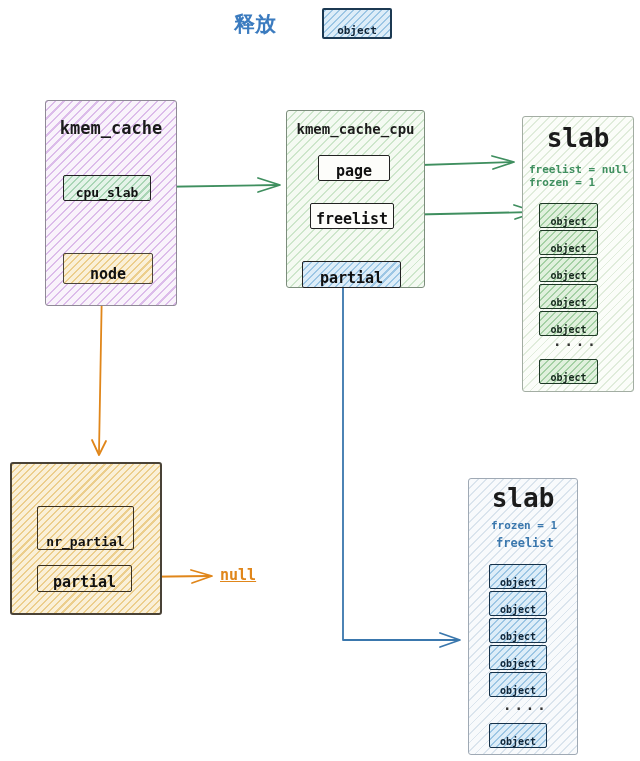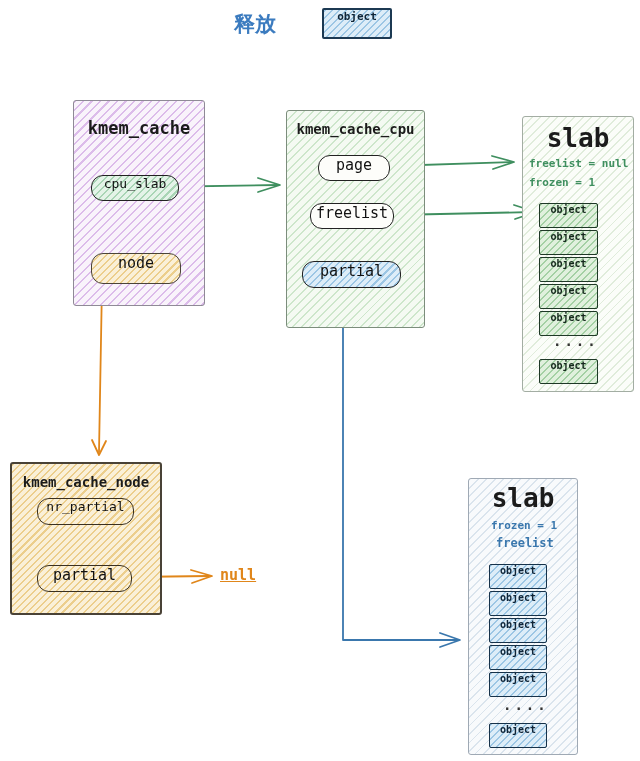--- a/index.html
+++ b/index.html
@@ -1,33 +1,33 @@
 <!DOCTYPE html>
 <html><head>
 <meta charset="utf-8">
 <style>
   html,body{margin:0;padding:0;background:#ffffff;}
   .canvas{position:relative;width:640px;height:761px;background:#ffffff;
           font-family:"DejaVu Sans Mono","Liberation Mono",monospace;overflow:hidden;}
   .abs{position:absolute;box-sizing:border-box;}
-  .ctr{display:flex;align-items:flex-start;justify-content:center;}
+  .ctr{display:flex;align-items:flex-end;justify-content:center;}
   .bold{font-weight:bold;}
   
   .h-purple {background:#f9f3fb repeating-linear-gradient(135deg,#dcbcea 0,#dcbcea 1.5px,transparent 1.5px,transparent 6px);}
   .h-green-lt{background:#f4faf2 repeating-linear-gradient(135deg,#cde6cb 0,#cde6cb 1.4px,transparent 1.4px,transparent 6px);}
   .h-green-md{background:#e4f3e8 repeating-linear-gradient(135deg,#a9d5b5 0,#a9d5b5 1.5px,transparent 1.5px,transparent 5px);}
   .h-green-obj{background:#e0f0dd repeating-linear-gradient(135deg,#a4d0a4 0,#a4d0a4 1.5px,transparent 1.5px,transparent 5px);}
   .h-tan     {background:#faf0d8 repeating-linear-gradient(135deg,#ecce8c 0,#ecce8c 1.5px,transparent 1.5px,transparent 5px);}
   .h-blue    {background:#ddedf8 repeating-linear-gradient(135deg,#9cc6e4 0,#9cc6e4 1.5px,transparent 1.5px,transparent 5px);}
   .h-faint-green{background:#fbfdf9 repeating-linear-gradient(135deg,#e0ecdb 0,#e0ecdb 1.3px,transparent 1.3px,transparent 6px);}
   .h-faint-blue {background:#f8fafc repeating-linear-gradient(135deg,#dae4ed 0,#dae4ed 1.3px,transparent 1.3px,transparent 6px);}
   
   .big-box{border:1.6px solid #8f8a96;border-radius:3px;}
   .title{width:100%;text-align:center;font-weight:bold;color:#1b1b1b;}
-  .field{border:1.6px solid #222;border-radius:12px;font-weight:normal;color:#111;}
+  .field{border:1.6px solid #222;border-radius:2px;font-weight:bold;color:#111;}
   .obj{font-size:10px;font-weight:bold;color:#14281c;border:1.6px solid #1e3826;border-radius:2px;}
   .obj-blue{color:#0f2538;border-color:#16324a;}
   .ann{font-weight:bold;white-space:pre;}
   .dots{letter-spacing:3px;font-weight:bold;color:#333;}
   svg.arrows{position:absolute;left:0;top:0;pointer-events:none;}
 </style>
 </head>
 <body>
 
 <div class="canvas">
@@ -90,46 +90,46 @@
       <path d="M131,577 L209,576"></path>
         <path d="M191,570 L212,576 L192,583"></path>
     </g>
   </svg>
 
   <div class="abs bold" style="left:234px;top:10px;font-size:21px;color:#3b7bbf;">释放</div>
   <div class="abs ctr h-blue" style="left:322px;top:8px;width:70px;height:31px;border:2px solid #1c3952;border-radius:2px;font-size:11px;font-weight:bold;color:#0f2538;">
     <span>object</span>
   </div>
 
-  <div class="abs big-box h-purple" style="left:45px;top:100px;width:132px;height:206px;margin-left:28px;">
+  <div class="abs big-box h-purple" style="left:45px;top:100px;width:132px;height:206px;">
     <div class="title abs" style="top:17px;font-size:17px;">kmem_cache</div>
     <div class="abs ctr field h-tan" style="left:17px;top:152px;width:90px;height:31px;font-size:15px;border-color:#4a4438;">
       <span>node</span>
     </div>
     <div class="abs ctr field h-green-md" style="left:17px;top:74px;width:88px;height:26px;font-size:13px;">
       <span>cpu_slab</span>
     </div>
   </div>
 
-  <div class="abs big-box h-green-lt" style="left:286px;top:110px;width:139px;height:218px;border-color:#7c8d7c;">
+  <div class="abs big-box h-green-lt" style="left:286px;top:110px;width:139px;height:178px;border-color:#7c8d7c;">
     <div class="title abs" style="top:10px;font-size:14px;">kmem_cache_cpu</div>
     <div class="abs ctr field" style="left:31px;top:44px;width:72px;height:26px;font-size:15px;background:#fdfdfa;">
       <span>page</span>
     </div>
     <div class="abs ctr field" style="left:23px;top:92px;width:84px;height:26px;font-size:15px;background:#fdfdfa;">
       <span>freelist</span>
     </div>
     <div class="abs ctr field h-blue" style="left:15px;top:150px;width:99px;height:27px;font-size:15px;">
       <span>partial</span>
     </div>
   </div>
 
   <div class="abs big-box h-faint-green" style="left:522px;top:116px;width:112px;height:276px;border-color:#a3ada3;">
     <div class="title abs" style="top:6px;font-size:26px;">slab</div>
-    <div class="abs ann" style="left:6px;top:40px;font-size:11px;color:#3f8f5f;">freelist = null</div>
+    <div class="abs ann" style="left:6px;top:46px;font-size:11px;color:#3f8f5f;">freelist = null</div>
     <div class="abs ann" style="left:6px;top:59px;font-size:11px;color:#3f8f5f;">frozen = 1</div>
     <div class="abs ctr obj h-green-obj" style="left:16px;top:86px;width:59px;height:25px;">
         <span>object</span>
       </div>
     <div class="abs ctr obj h-green-obj" style="left:16px;top:113px;width:59px;height:25px;">
         <span>object</span>
       </div>
     <div class="abs ctr obj h-green-obj" style="left:16px;top:140px;width:59px;height:25px;">
         <span>object</span>
       </div>
@@ -139,22 +139,21 @@
     <div class="abs ctr obj h-green-obj" style="left:16px;top:194px;width:59px;height:25px;">
         <span>object</span>
       </div>
     <div class="abs dots" style="left:30px;top:216px;font-size:14px;">....</div>
     <div class="abs ctr obj h-green-obj" style="left:16px;top:242px;width:59px;height:25px;">
         <span>object</span>
       </div>
   </div>
 
   <div class="abs big-box h-tan" style="left:10px;top:462px;width:152px;height:153px;border:2px solid #494236;">
-    <div class="title abs" style="top:10px;font-size:14px;">kmem_cache_node</div>
-    <div class="abs ctr field h-tan" style="left:25px;top:34px;width:97px;height:27px;font-size:13px;border-color:#3a3020;">
+    <div class="abs ctr field h-tan" style="left:25px;top:42px;width:97px;height:44px;font-size:13px;border-color:#3a3020;">
       <span>nr_partial</span>
     </div>
     <div class="abs ctr field h-tan" style="left:25px;top:101px;width:95px;height:27px;font-size:15px;border-color:#3a3020;">
       <span>partial</span>
     </div>
   </div>
 
   <div class="abs bold" style="left:220px;top:566px;font-size:15px;color:#e0861a;text-decoration:underline;">null</div>
 
   <div class="abs big-box h-faint-blue" style="left:468px;top:478px;width:110px;height:277px;border-color:#9fa9b4;">

